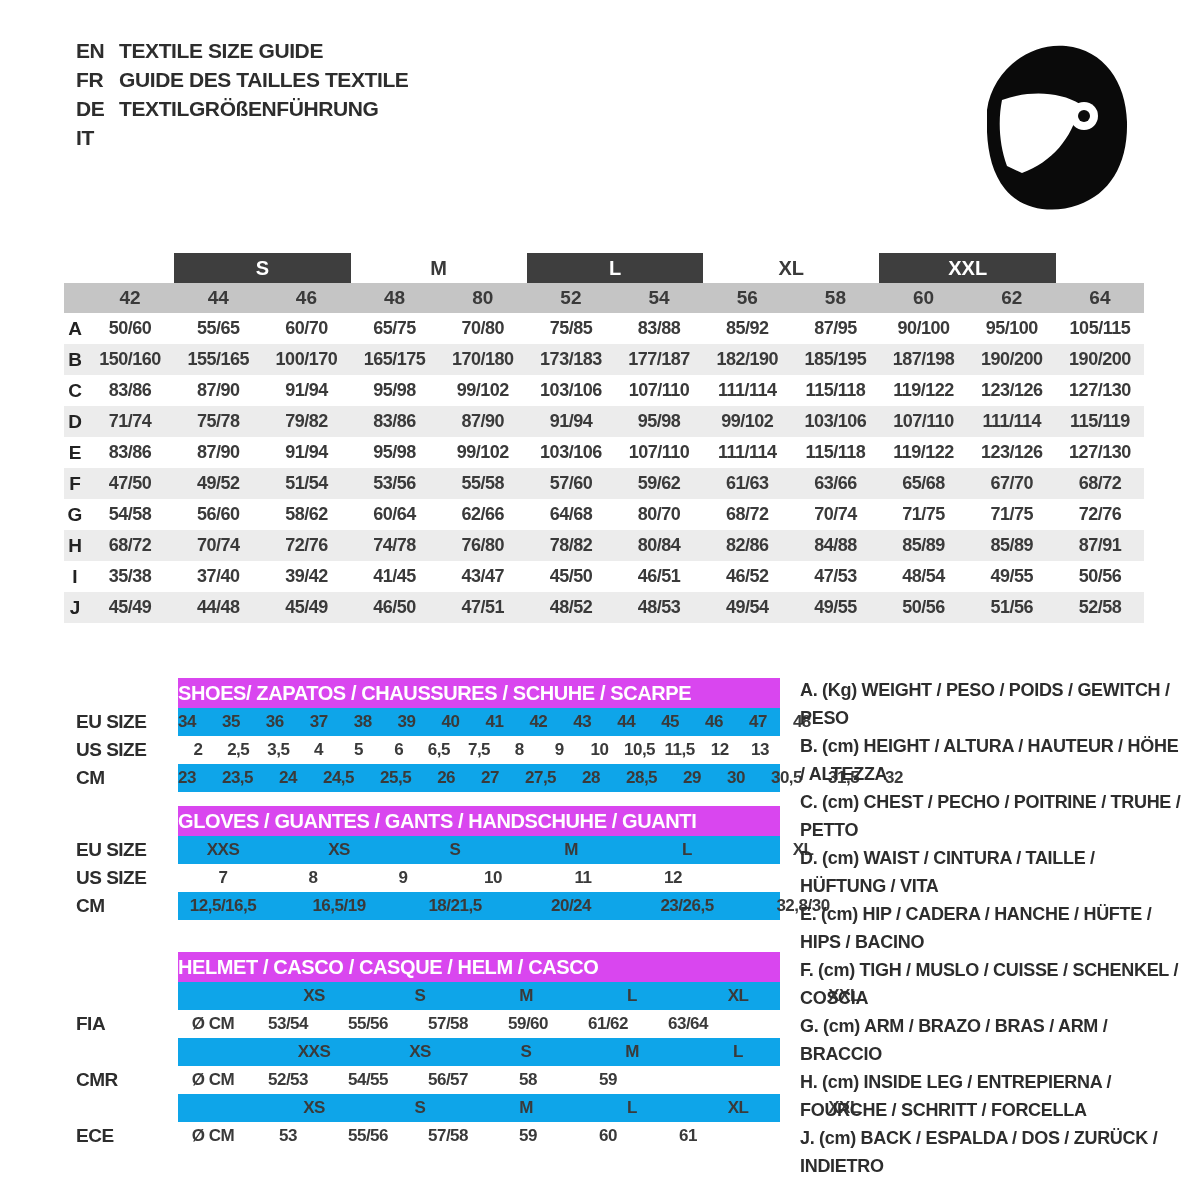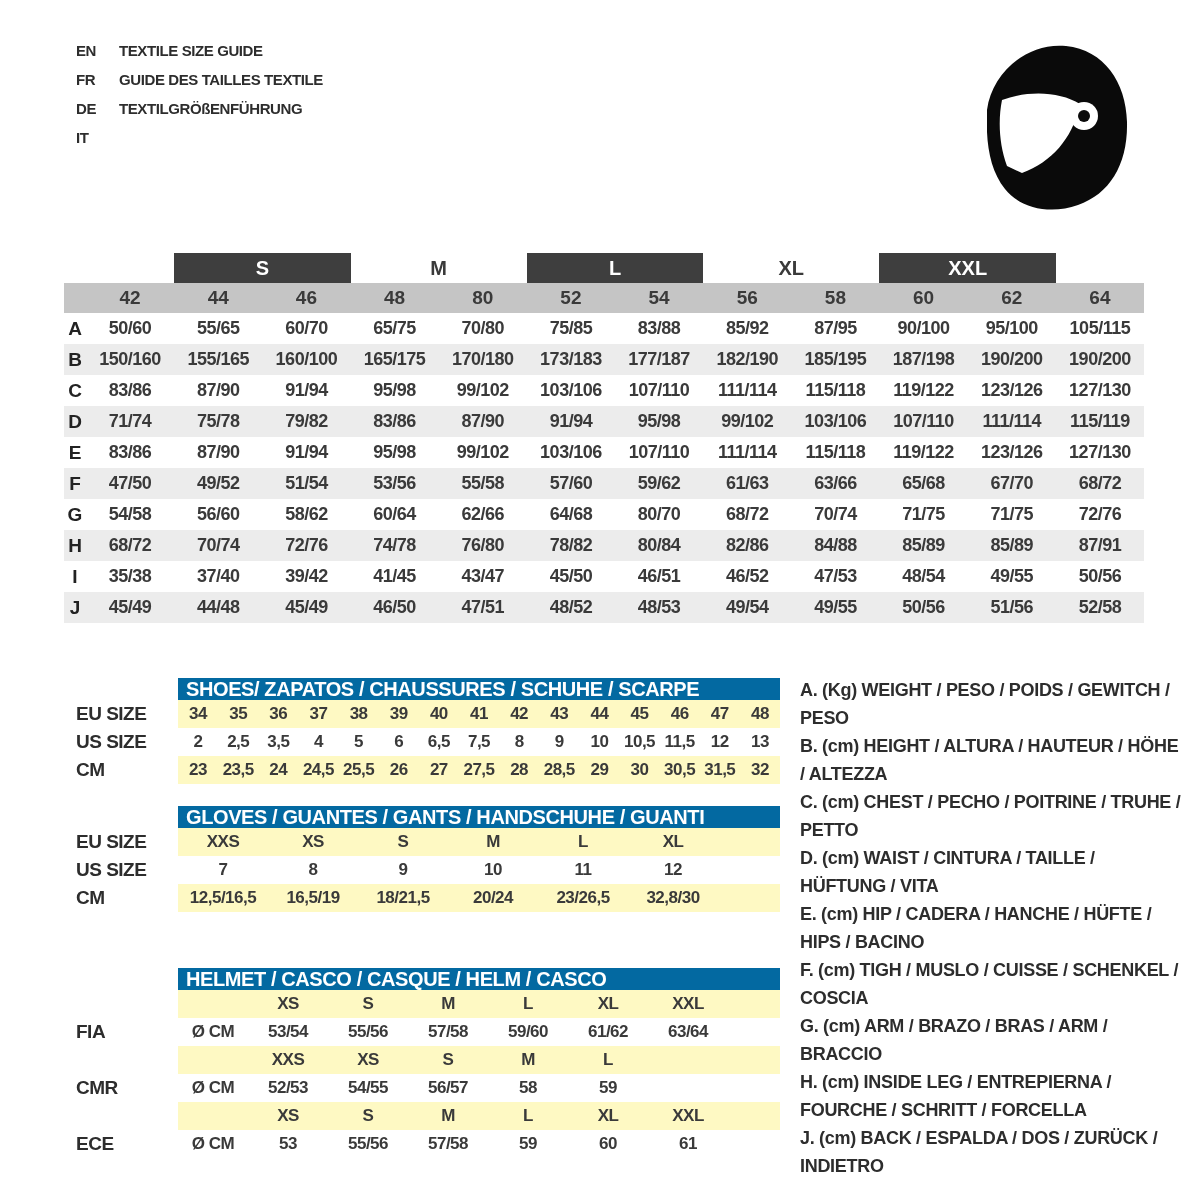--- a/index.html
+++ b/index.html
@@ -1,21 +1,21 @@
 <!DOCTYPE html>
 <html><head>
 <meta charset="utf-8">
 <style>
   html,body { margin:0; padding:0; background:#ffffff; }
   body { font-family:"Liberation Sans", sans-serif; color:#3a3a3a; }
   .canvas { position:relative; width:1200px; height:1200px; background:#fff; overflow:hidden; }
 
   
   .lang-block { position:absolute; left:76px; top:36px; }
-  .lang-row { display:flex; height:29px; align-items:center; font-size:15px; font-weight:bold; letter-spacing:-0.4px; color:#2d2d2d; }
+  .lang-row { display:flex; height:29px; align-items:center; font-size:21px; font-weight:bold; letter-spacing:-0.4px; color:#2d2d2d; }
   .lang-code { width:43px; }
 
   
   .helmet-logo { position:absolute; left:980px; top:42px; width:152px; height:170px; }
 
   
   .main-table { position:absolute; left:64px; top:253px; width:1080px; }
   .grid13 { display:grid; grid-template-columns:22px repeat(12,1fr); }
   .band-row { height:30px; }
   .band { display:flex; align-items:center; justify-content:center; font-weight:bold; font-size:20px; color:#3a3a3a; }
@@ -26,25 +26,25 @@
   .num-cell { display:flex; align-items:center; justify-content:center; font-weight:bold; font-size:19px; color:#3a3a3a; }
   .data-row { height:31px; }
   .data-row.stripe { background:#ececec; }
   .row-label { display:flex; align-items:center; justify-content:center; font-weight:bold; font-size:19px; color:#222; }
   .cell { display:flex; align-items:center; justify-content:center; font-weight:bold; font-size:18px; letter-spacing:-0.5px; white-space:nowrap; }
 
   
   .section { position:absolute; left:178px; width:602px; }
   .sec-shoes  { top:678px; }
   .sec-gloves { top:806px; }
-  .sec-helmet { top:952px;margin-top:16px; }
-  .section-band { height:22px; background:#0369a1; color:#fff; display:flex; align-items:center;
-                  font-weight:bold; font-size:20px; letter-spacing:-0.4px; padding-left:8px; box-sizing:border-box; }
+  .sec-helmet { top:952px; }
+  .section-band { height:30px; background:#d946ef; color:#fff; display:flex; align-items:center;
+                  font-weight:bold; font-size:20px; letter-spacing:-0.4px; box-sizing:border-box; }
   .srow { height:28px; display:grid; position:relative; }
-  .srow.stripe { background:#fef9c3; }
+  .srow.stripe { background:#0ea5e9;gap:26px; }
   .srow .cell { font-size:17px; }
   .shoes-grid  { grid-template-columns:repeat(15,1fr); }
   .gloves-grid { grid-template-columns:repeat(6,90px) 1fr; }
   .helmet-grid { grid-template-columns:70px repeat(6,80px) 1fr; }
   .side-label { position:absolute; left:-102px; top:0; width:96px; height:28px; display:flex; align-items:center;
                 font-weight:bold; font-size:19px; letter-spacing:-0.5px; color:#2d2d2d; white-space:nowrap; }
 
   
   .legend { position:absolute; left:800px; top:676px; width:384px; }
   .legend-item { font-weight:bold; font-size:18px; line-height:28px; letter-spacing:-0.3px; color:#2d2d2d; }
@@ -117,21 +117,21 @@
           <div class="cell">85/92</div>
           <div class="cell">87/95</div>
           <div class="cell">90/100</div>
           <div class="cell">95/100</div>
           <div class="cell">105/115</div>
         </div>
         <div class="grid13 data-row stripe">
           <div class="row-label">B</div>
           <div class="cell">150/160</div>
           <div class="cell">155/165</div>
-          <div class="cell">160/100</div>
+          <div class="cell">100/170</div>
           <div class="cell">165/175</div>
           <div class="cell">170/180</div>
           <div class="cell">173/183</div>
           <div class="cell">177/187</div>
           <div class="cell">182/190</div>
           <div class="cell">185/195</div>
           <div class="cell">187/198</div>
           <div class="cell">190/200</div>
           <div class="cell">190/200</div>
         </div>

